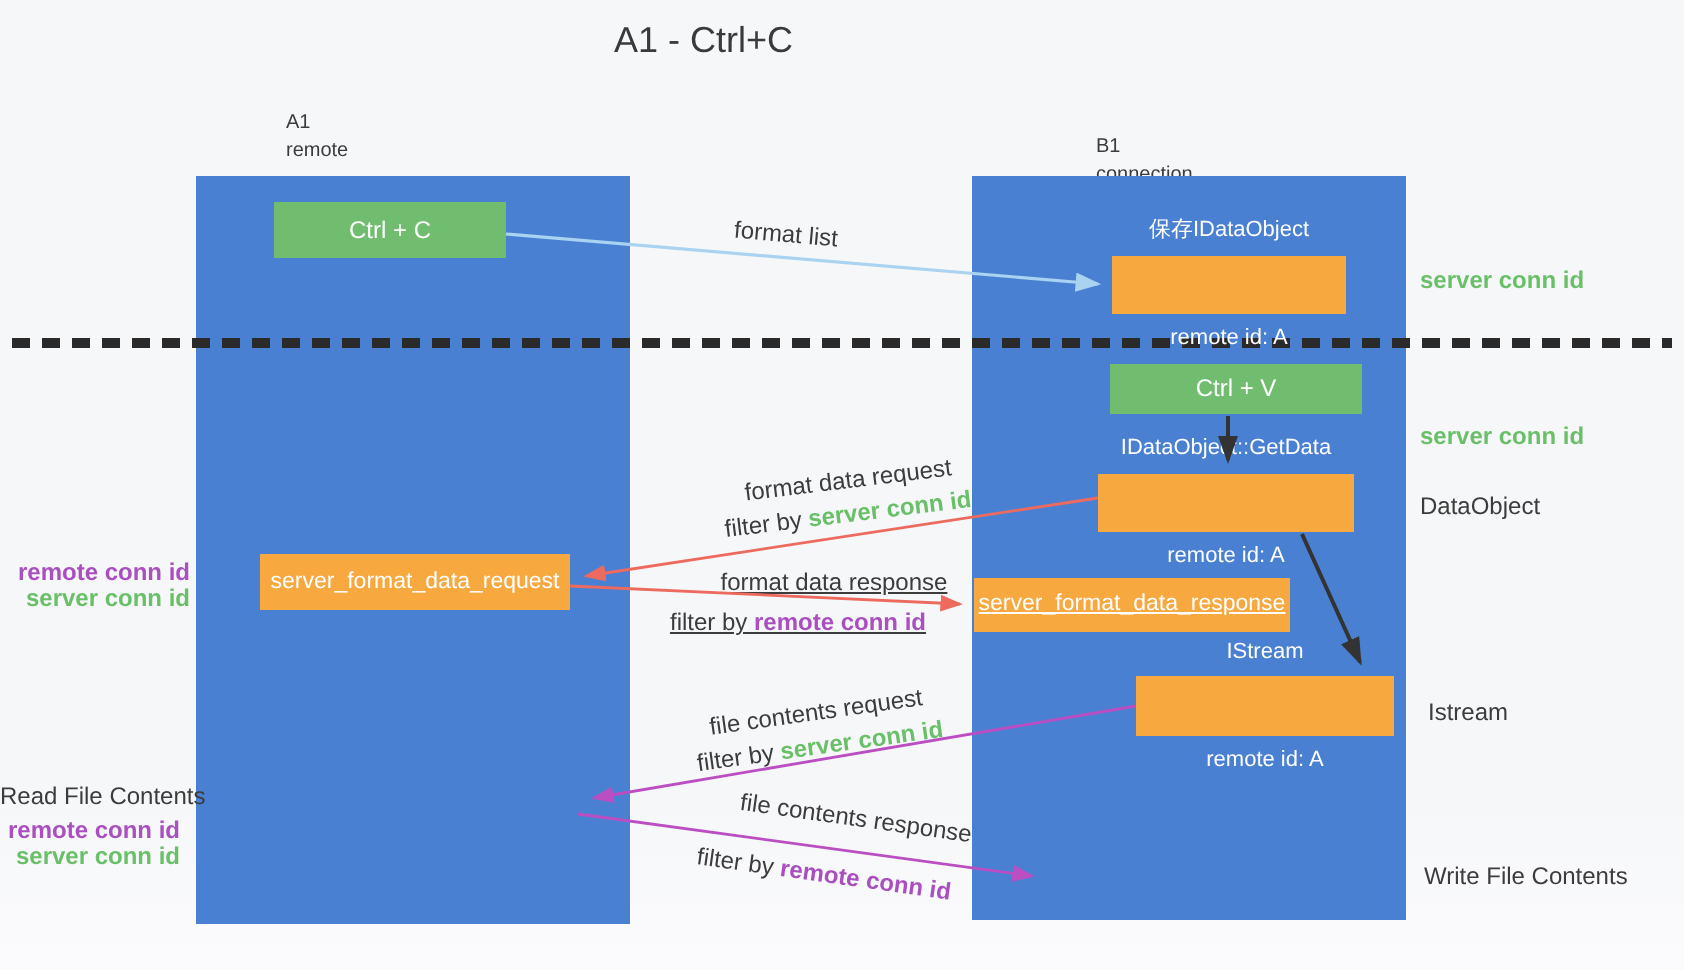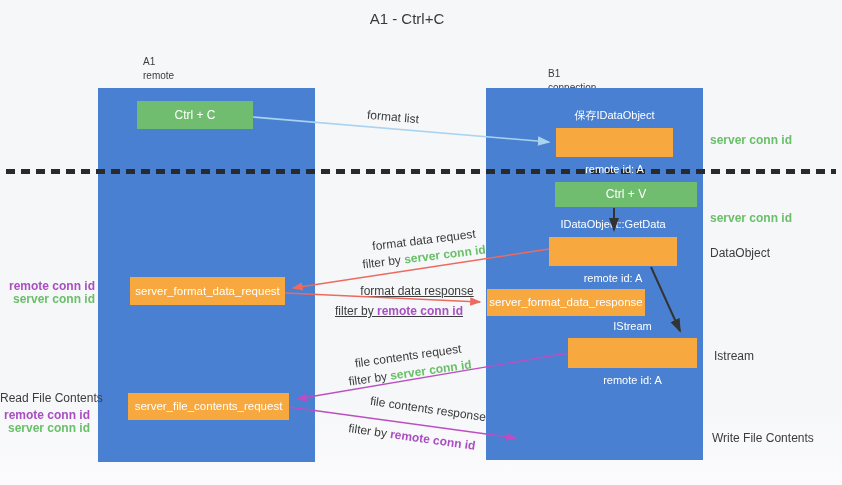--- a/index.html
+++ b/index.html
@@ -1,21 +1,21 @@
 <!DOCTYPE html>
 <html><head>
 <meta charset="utf-8">
 <style>
   html,body{margin:0;padding:0;background:#fff;}
   .canvas{
     position:relative;width:842px;height:485px;overflow:hidden;
     background:linear-gradient(180deg,#f6f7f9 0%,#f6f7f9 82%,#fbfbfd 100%);
     font-family:"Liberation Sans",sans-serif;color:#3c3c3c;
   }
-  .title{position:absolute;left:307px;width:200px;text-align:center;font-size:15px;color:#3a3a3a;}
+  .title{position:absolute;left:307px;width:200px;text-align:left;font-size:18px;color:#3a3a3a;}
   .col{position:absolute;background:#4a80d2;}
   .colhdr{position:absolute;text-align:left;font-size:10px;color:#3c3c3c;line-height:14px;}
   .dashline{position:absolute;left:6px;top:169px;width:830px;height:5px;
     background:repeating-linear-gradient(90deg,#2a2a2a 0 9px,transparent 9px 15px);}
   .box{position:absolute;display:flex;flex-direction:column;align-items:center;justify-content:center;
     color:#fff;text-align:center;font-size:12px;line-height:13px;}
   .green{background:#71bd6f;}
   .orange{background:#f7a940;gap:41px;}
   .small{font-size:11px;line-height:13px;}
   .mono-l{font-size:11.5px;}
@@ -51,45 +51,42 @@
 
   <div class="box green" style="left:137px;top:101px;width:116px;height:28px;text-align:center;">
     <div>Ctrl + C</div>
   </div>
 
   <div class="box orange small" style="left:556px;top:128px;width:117px;height:29px;">
     <div>保存IDataObject</div>
     <div>remote id: A</div>
   </div>
 
-  <div class="box green" style="left:555px;top:182px;width:142px;height:25px;justify-content:center;">
+  <div class="box green" style="left:555px;top:182px;width:126px;height:25px;justify-content:center;">
     <div>Ctrl + V</div>
   </div>
 
   <div class="box orange small" style="left:549px;top:237px;width:128px;height:29px;">
     <div>IDataObject::GetData</div>
     <div>remote id: A</div>
   </div>
 
   <div class="box orange mono-l" style="left:130px;top:277px;width:155px;height:28px;">
     <div>server_format_data_request</div>
   </div>
 
-  <div class="box orange mono-l" style="left:487px;top:289px;width:158px;height:27px;">
+  <div class="box orange mono-l" style="left:487px;top:289px;width:158px;height:27px;text-decoration:underline;">
     <div>server_format_data_response</div>
   </div>
 
   <div class="box orange small" style="left:568px;top:338px;width:129px;height:30px;">
     <div>IStream</div>
     <div>remote id: A</div>
   </div>
 
-  <div class="box orange mono-l" style="left:128px;top:393px;width:161px;height:27px;">
-    <div>server_file_contents_request</div>
-  </div>
 
 
   <div class="lbl c-green" style="left:710px;top:133px;">server conn id</div>
   <div class="lbl c-green" style="left:710px;top:211px;">server conn id</div>
   <div class="lbl c-dark" style="left:710px;top:246px;">DataObject</div>
   <div class="lbl c-dark" style="left:714px;top:349px;">Istream</div>
   <div class="lbl c-dark" style="left:712px;top:431px;">Write File Contents</div>
 
   <div class="lbl c-purple ralign" style="left:0;width:95px;top:279px;">remote conn id</div>
   <div class="lbl c-green ralign" style="left:0;width:95px;top:292px;">server conn id</div>

